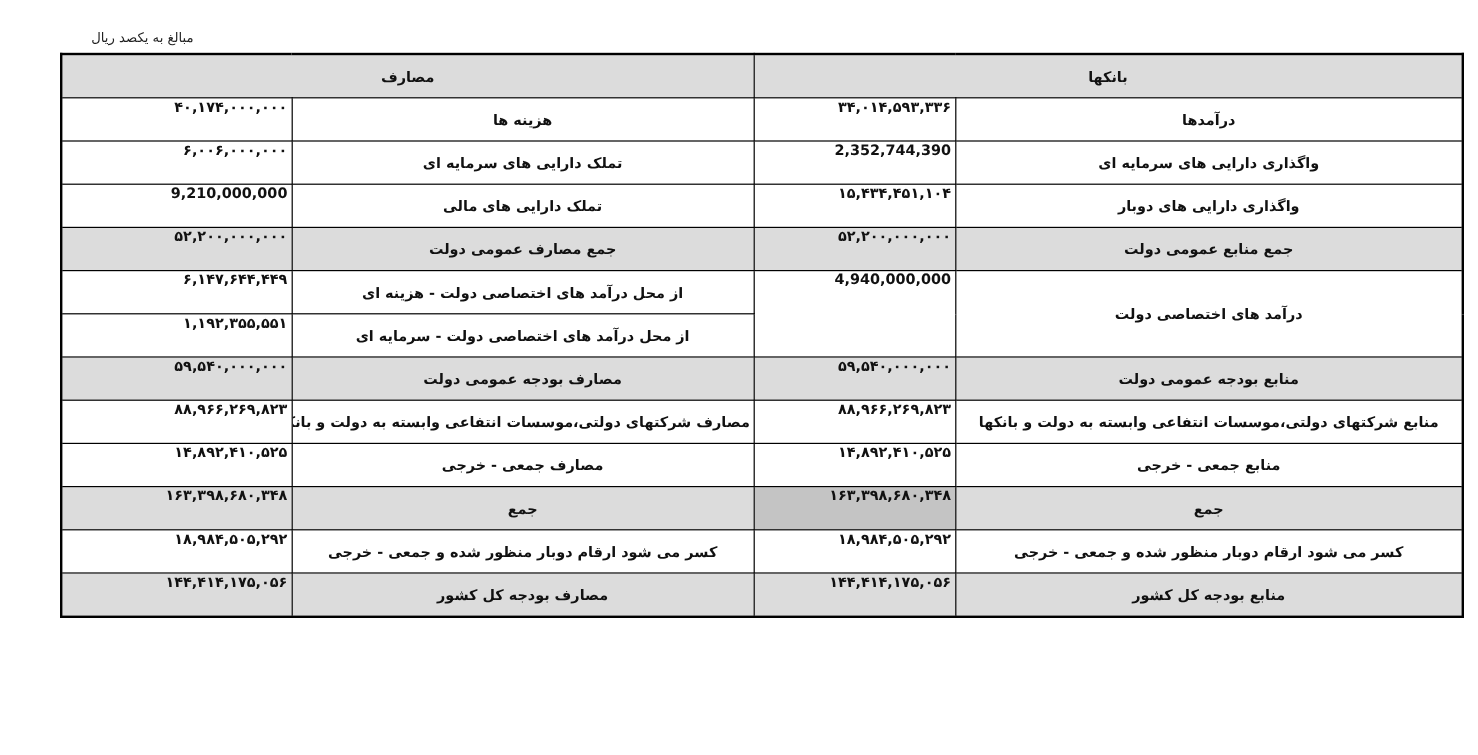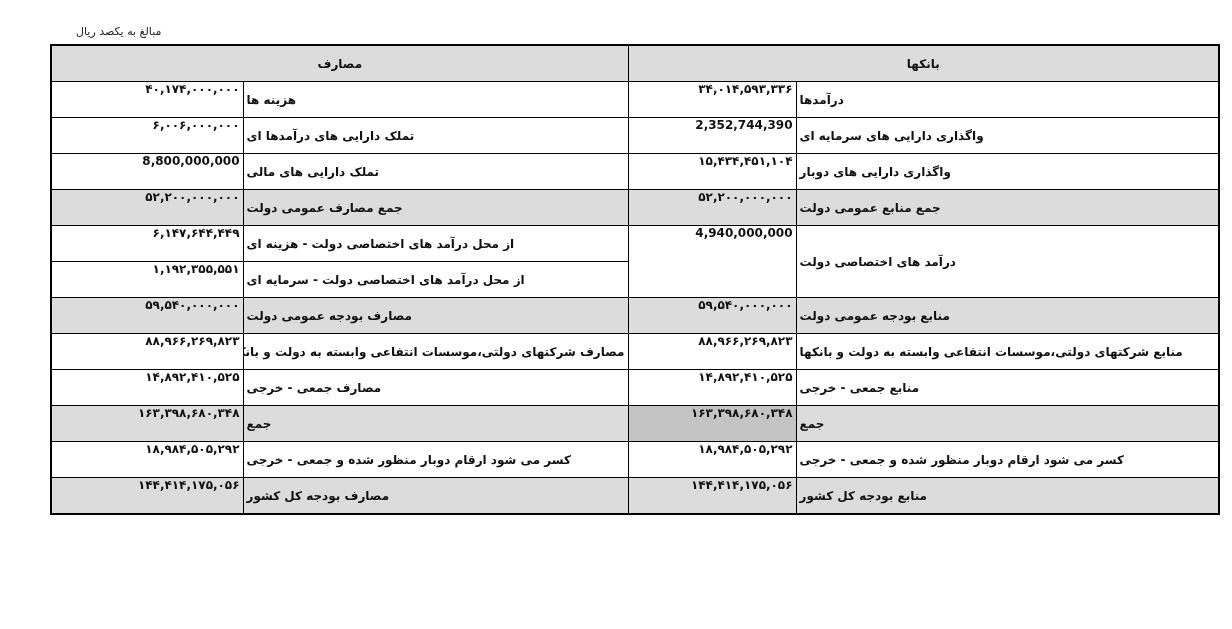--- a/index.html
+++ b/index.html
@@ -5,21 +5,21 @@
   html, body { margin:0; padding:0; background:#ffffff; }
   body { width:1232px; height:629px; position:relative; overflow:hidden;
          font-family:"DejaVu Sans", sans-serif; color:#111; }
   .note { position:absolute; left:54px; top:25px; font-size:11px; color:#222; direction:rtl;margin-left:22px; }
   table.budget { position:absolute; left:50px; top:44px; border-collapse:collapse;
                  table-layout:fixed; width:1168px; border:2px solid #000; direction:ltr; }
   table.budget td { border:1px solid #000; font-size:12px; font-weight:bold; height:35px;
                     padding:0 3px; overflow:hidden; white-space:nowrap; }
   td.hdr { background:#dcdcdc; text-align:center; height:34px; }
   td.val { text-align:right; vertical-align:top; padding-top:6px; direction:ltr;margin-top:32px; }
-  td.lbl { text-align:left; direction:rtl; vertical-align:middle; }
+  td.lbl { text-align:center; direction:rtl; vertical-align:middle; }
   tr.shade td { background:#dcdcdc; }
   td.dark { background:#c4c4c4 !important; }
 </style>
 </head>
 <body>
 
 <div class="note">مبالغ به یکصد ریال</div>
 
 <table class="budget">
   <colgroup>
@@ -34,26 +34,26 @@
     <td class="hdr" colspan="2">بانکها</td>
   </tr>
   <tr>
     <td class="val">۴۰,۱۷۴,۰۰۰,۰۰۰</td>
     <td class="lbl">هزینه ها</td>
     <td class="val">۳۴,۰۱۴,۵۹۳,۳۳۶</td>
     <td class="lbl">درآمدها</td>
   </tr>
   <tr>
     <td class="val">۶,۰۰۶,۰۰۰,۰۰۰</td>
-    <td class="lbl">تملک دارایی های درآمدها ای</td>
+    <td class="lbl">تملک دارایی های سرمایه ای</td>
     <td class="val">2,352,744,390</td>
     <td class="lbl">واگذاری دارایی های سرمایه ای</td>
   </tr>
   <tr>
-    <td class="val">8,800,000,000</td>
+    <td class="val">9,210,000,000</td>
     <td class="lbl">تملک دارایی های مالی</td>
     <td class="val">۱۵,۴۳۴,۴۵۱,۱۰۴</td>
     <td class="lbl">واگذاری دارایی های دوبار</td>
   </tr>
   <tr class="shade">
     <td class="val">۵۲,۲۰۰,۰۰۰,۰۰۰</td>
     <td class="lbl">جمع مصارف عمومی دولت</td>
     <td class="val">۵۲,۲۰۰,۰۰۰,۰۰۰</td>
     <td class="lbl">جمع منابع عمومی دولت</td>
   </tr>

